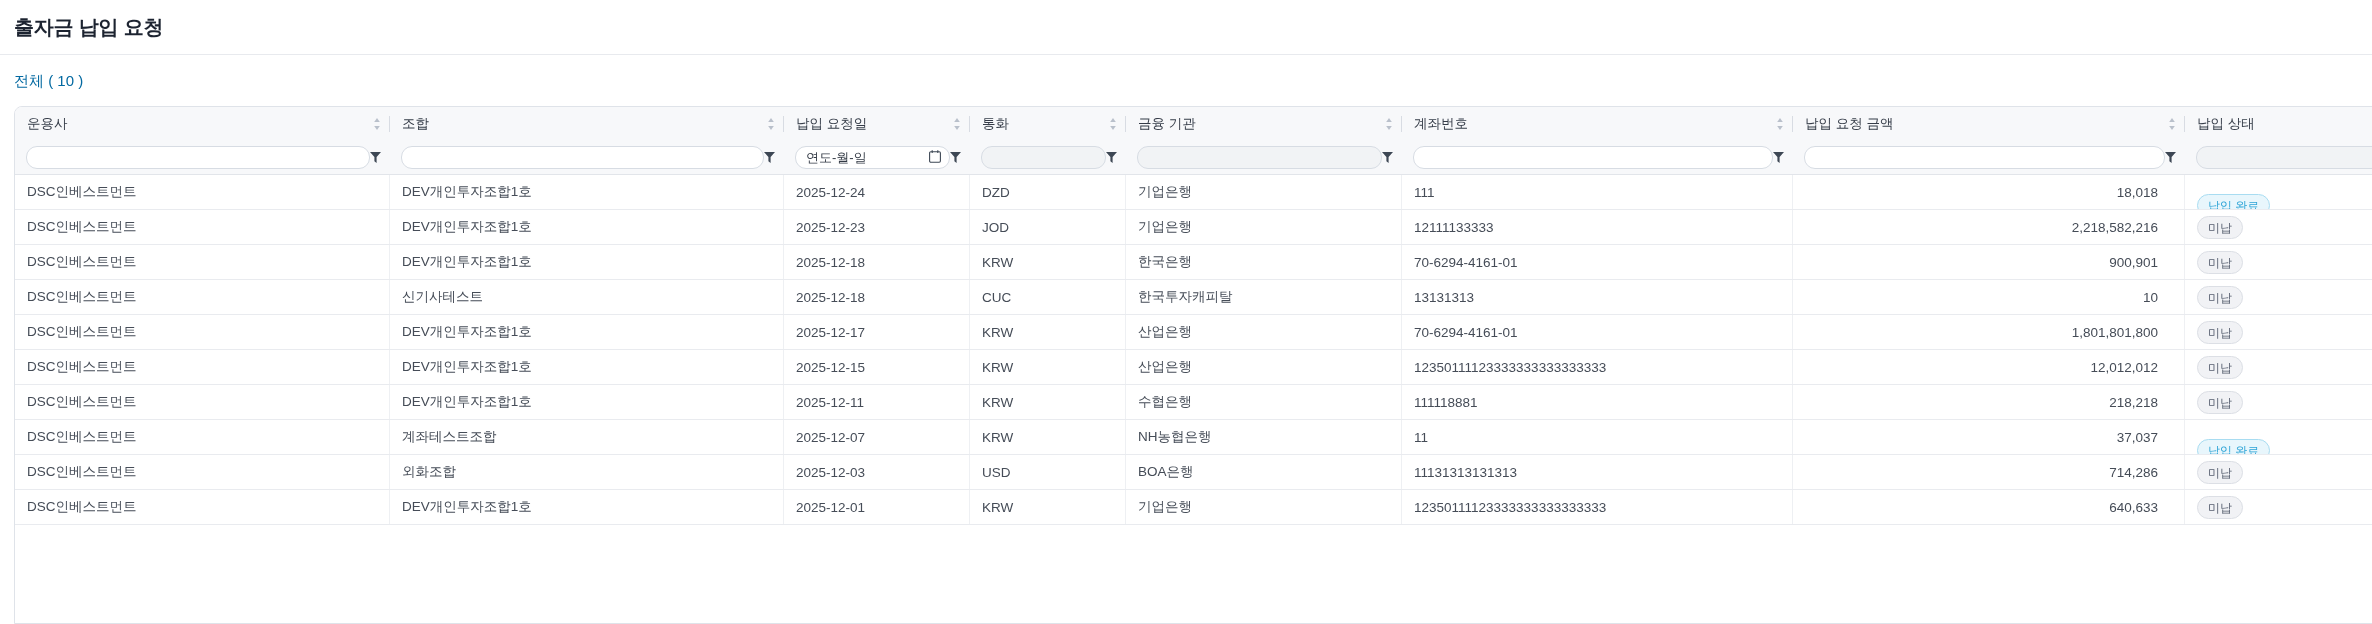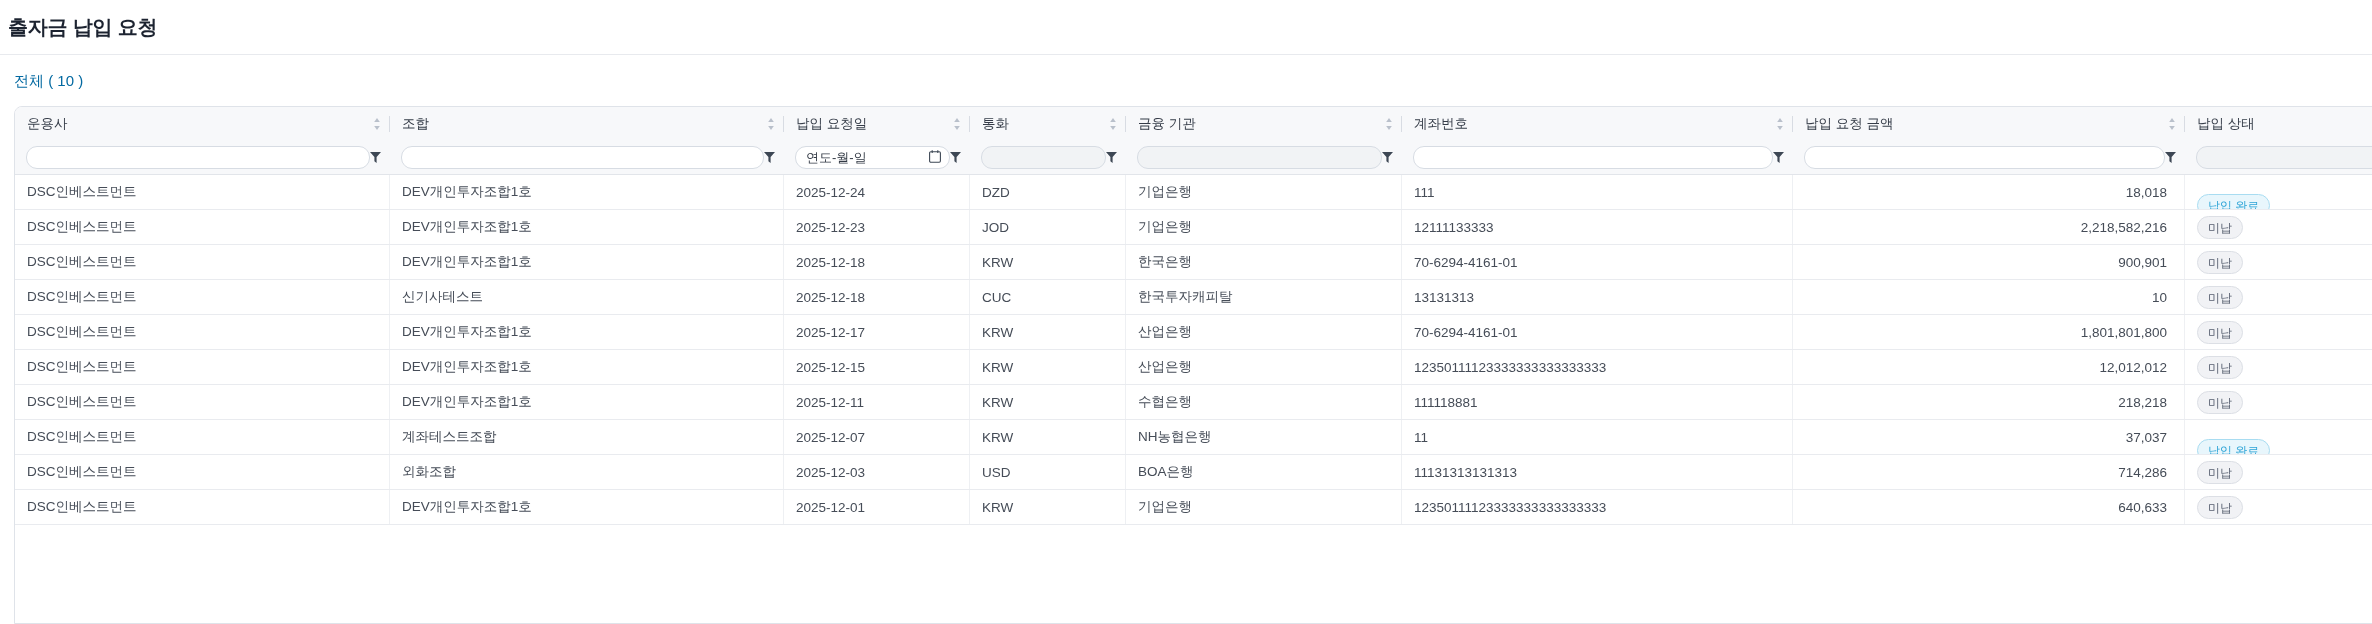--- a/index.html
+++ b/index.html
@@ -1,19 +1,19 @@
 <!DOCTYPE html>
 <html style="--badge-complete-bg: #e8f6fc; --badge-complete-border: #a8dcf1; --badge-complete-text: #2ea4d6; --badge-unpaid-bg: #f1f2f5; --badge-unpaid-border: #dcdfe5; --badge-unpaid-text: #586070;"><head>
 <meta charset="utf-8">
 <style>
   * { margin:0; padding:0; box-sizing:border-box; }
   html,body { width:2372px; height:624px; overflow:hidden; background:#ffffff;
               font-family:"Liberation Sans","DejaVu Sans",sans-serif; }
 
-  .title-bar { padding:14px 16px 13px 8px; border-bottom:1px solid #e8eaee; }
+  .title-bar { padding:14px 16px 13px 14px; border-bottom:1px solid #e8eaee; }
   .page-title { font-size:20px; font-weight:700; color:#1c2330; letter-spacing:-0.2px; }
 
   .count-label { margin:17px 0 11px 14px; font-size:15px; color:#0369a1; }
 
   .grid-container {
     position:absolute; left:14px; top:106px; width:2421px; height:518px;
     border:1px solid #dfe3e9; border-radius:8px 8px 0 0; background:#fff; overflow:hidden;
   }
 
   .header-row, .filter-row, .t-row { display:flex; width:2420px; }
@@ -37,21 +37,21 @@
              font-family:"Liberation Sans","DejaVu Sans",sans-serif; }
   .f-input.muted { background:#f1f3f5; }
   .f-input.date { display:flex; align-items:center; justify-content:space-between; padding:0 8px 0 10px; }
   .f-input.date .ph { font-size:13px; color:#333a45; }
   .funnel { flex:0 0 auto; display:inline-flex; line-height:0; cursor:pointer; }
 
   .t-row { height:35px; border-bottom:1px solid #e9ebef; background:#fff; }
   .t-cell { display:flex; align-items:center; padding-left:12px; font-size:13.5px; color:#454c57;
             border-right:1px solid #eef0f3; overflow:hidden; white-space:nowrap; }
   .t-cell.c7 { border-right:none; }
-  .t-cell.num { justify-content:flex-end; padding-right:17px; padding-left:0; }
+  .t-cell.num { justify-content:flex-end; padding-right:26px; padding-left:0; }
 
   .badge { display:inline-block; font-size:12px; line-height:1; padding:5px 10px 4px; border-radius:20px;
            white-space:nowrap; }
   .badge.complete { background:var(--badge-complete-bg); border:1px solid var(--badge-complete-border);
                     color:var(--badge-complete-text);margin-top:27px; }
   .badge.unpaid   { background:var(--badge-unpaid-bg); border:1px solid var(--badge-unpaid-border);
                     color:var(--badge-unpaid-text); }
 </style>
 </head>
 <body>

